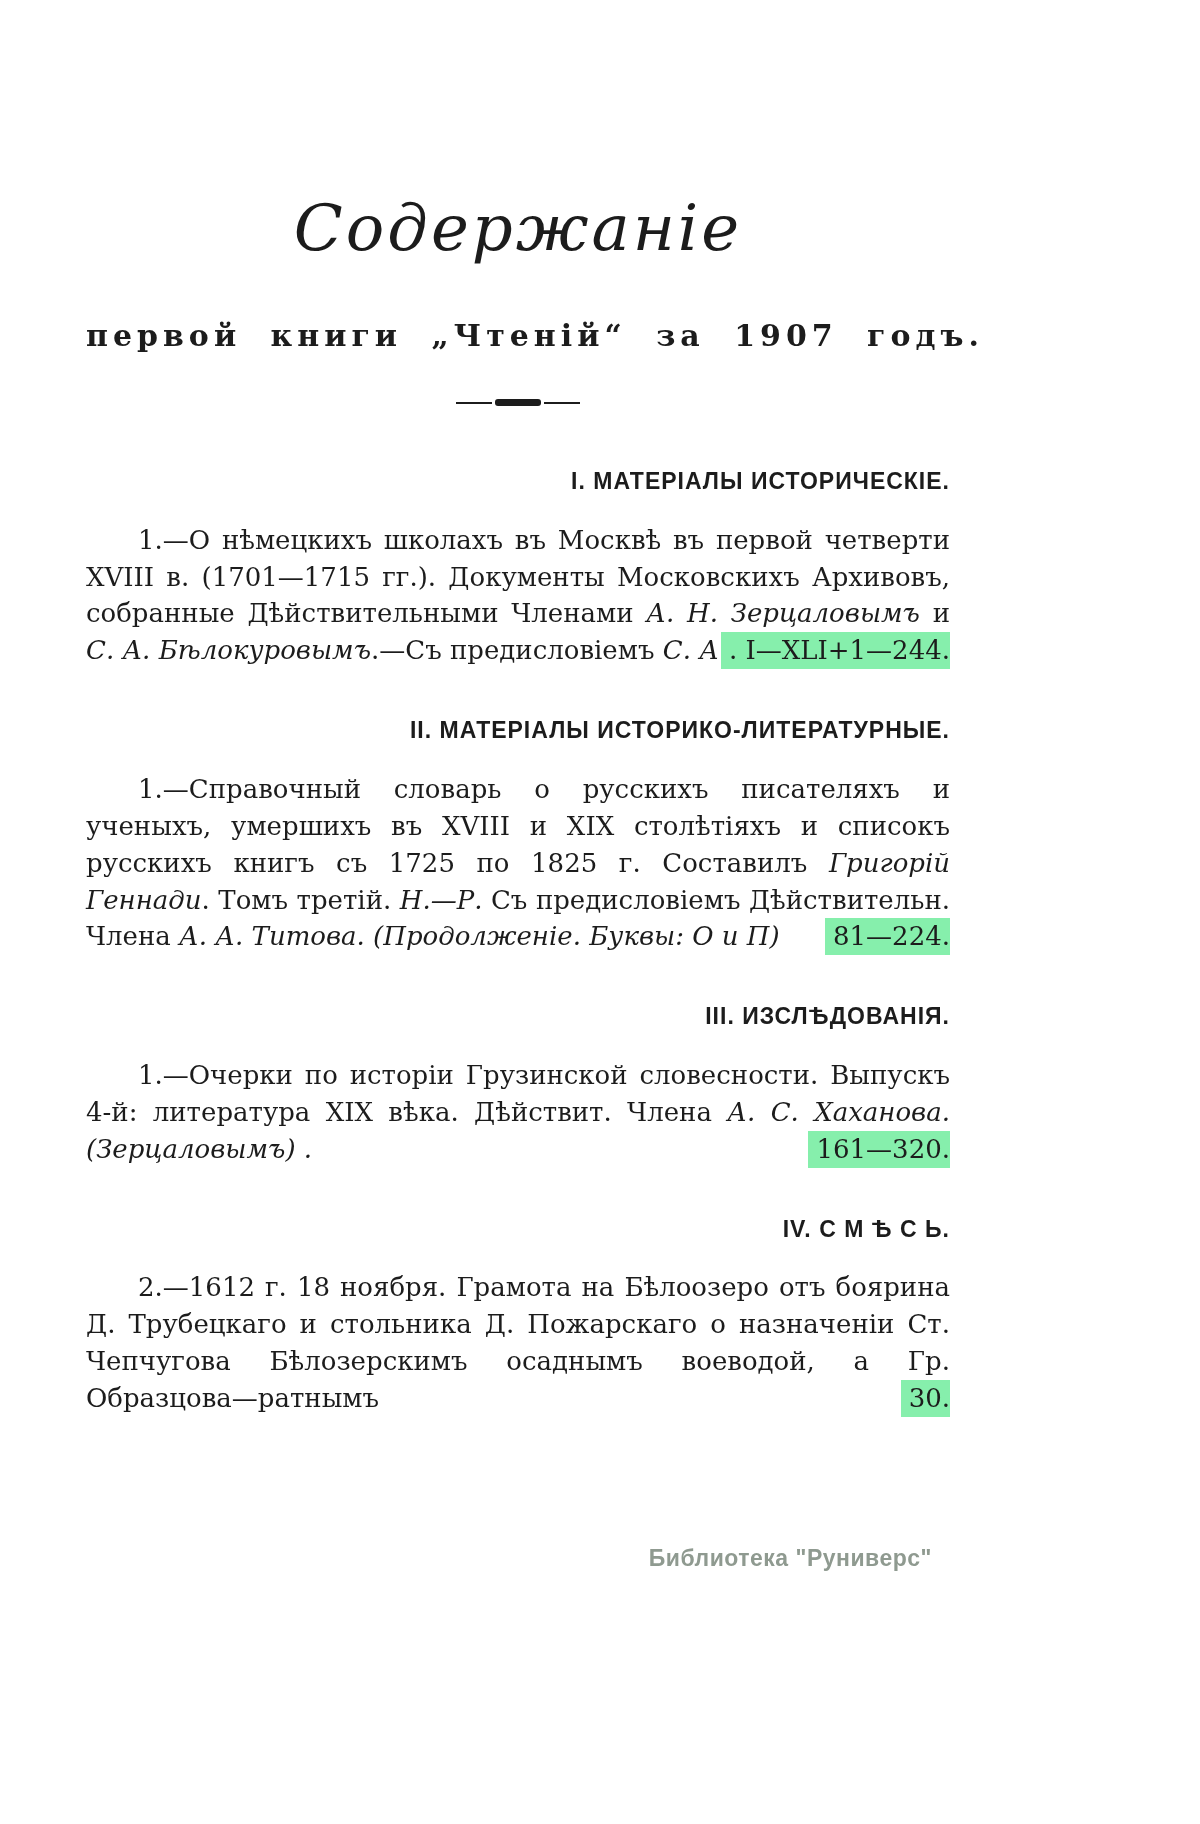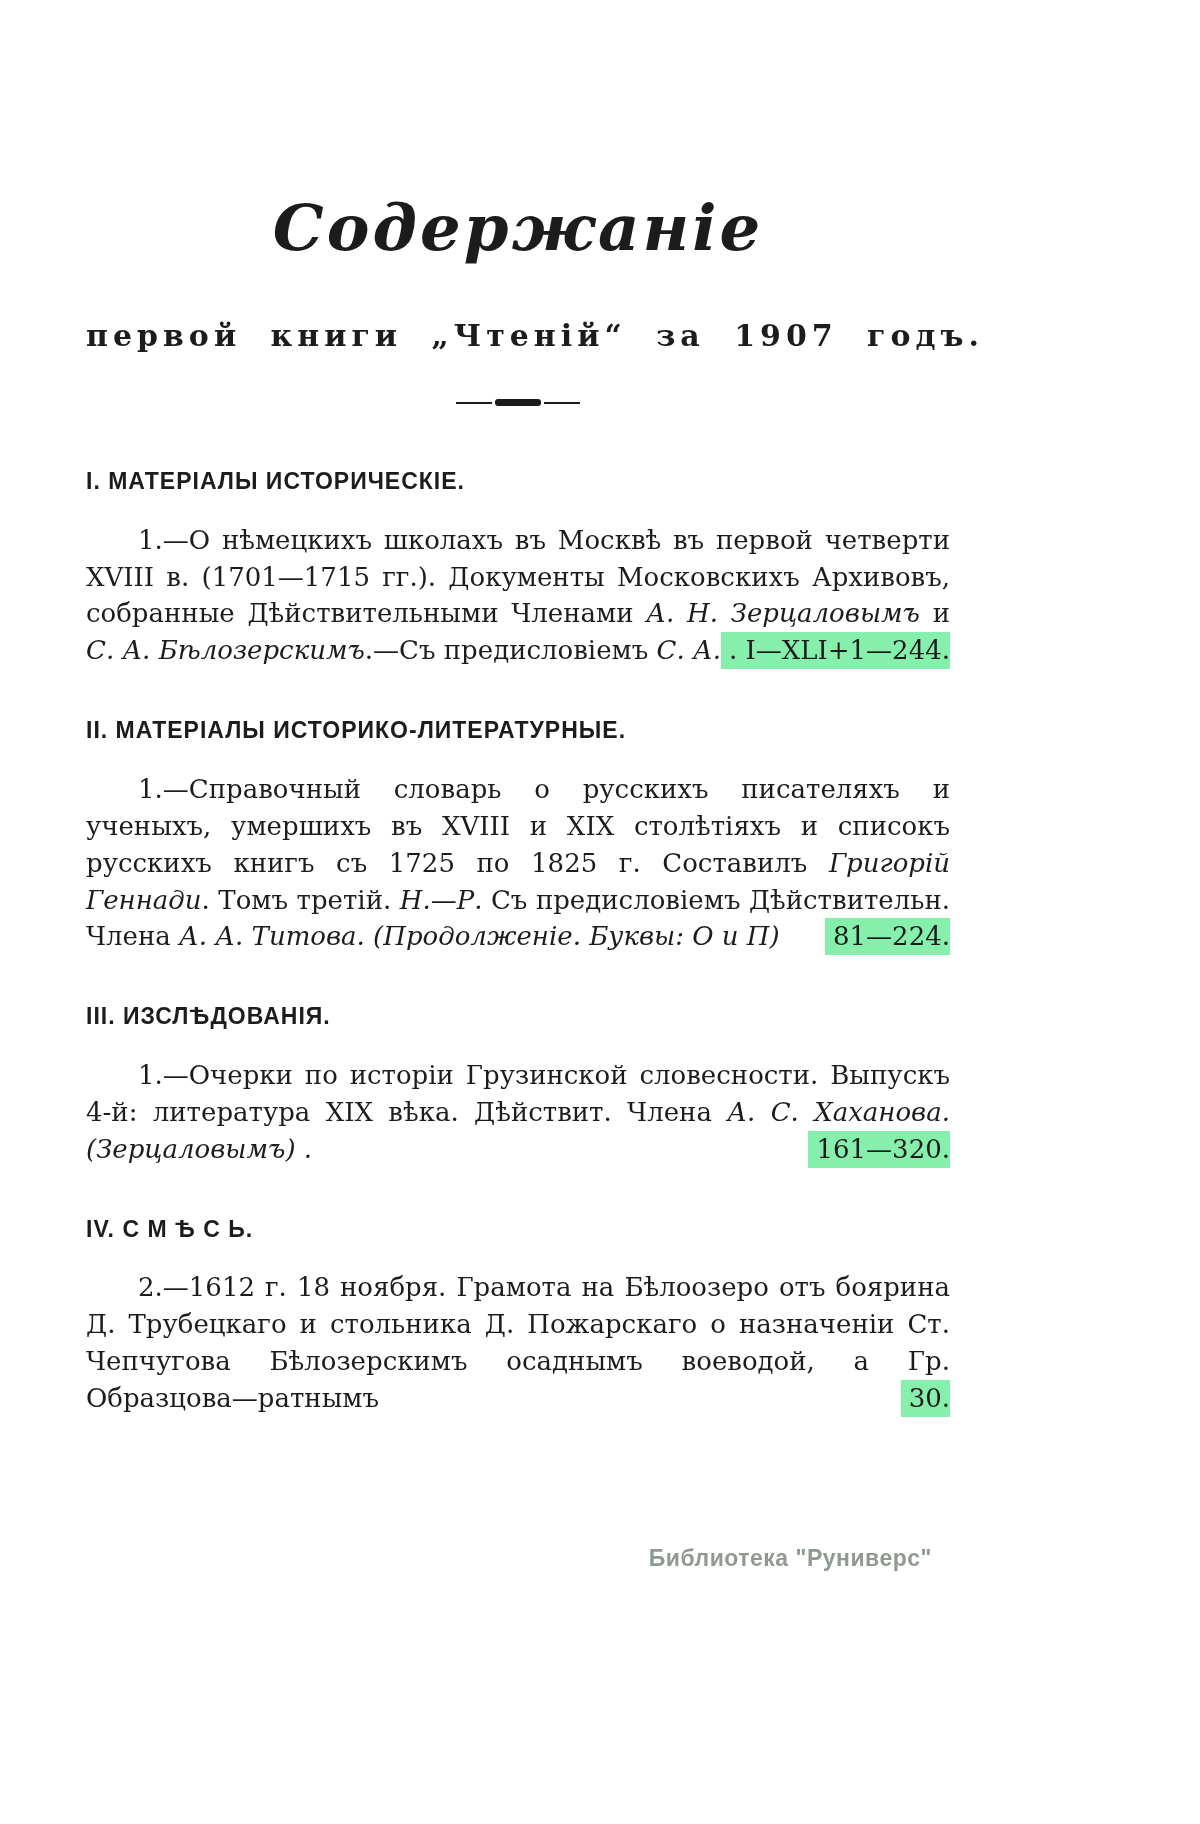--- a/index.html
+++ b/index.html
@@ -18,21 +18,21 @@
     position: absolute;
     left: 86px;
     top: 0;
     width: 864px;
   }
   .title {
     margin: 188px 0 0;
     text-align: center;
     font-family: "DejaVu Serif", serif;
     font-style: italic;
-    font-weight: bold;
+    font-weight: normal;
     font-size: 64px;
     letter-spacing: 3px;
     line-height: 1.25;
   }
   .subtitle {
     margin: 50px 0 16px;
     text-align: center;
     font-weight: bold;
     font-size: 30px;
     letter-spacing: 5px;
@@ -47,21 +47,21 @@
   }
   .divider .thin { flex: 1; height: 2px; background: #1c1c1c; }
   .divider .thick {
     width: 46px; height: 7px;
     background: #1c1c1c;
     border-radius: 3px;
     margin: 0 3px;
   }
   .section-heading {
     margin: 48px 0 0;
-    text-align: left;
+    text-align: right;
     font-family: "Liberation Sans", sans-serif;
     font-weight: bold;
     font-size: 23px;
     letter-spacing: 1px;
     line-height: 1.2;
   }
   .section:first-of-type .section-heading { margin-top: 62px; }
   .entry {
     position: relative;
     margin: 26px 0 0;
@@ -105,21 +105,21 @@
     <div class="subtitle">первой книги „Чтеній“ за 1907 годъ.</div>
 
     <div class="divider">
       <span class="thin"></span>
       <span class="thick"></span>
       <span class="thin"></span>
     </div>
 
     <section class="section">
       <h2 class="section-heading">I. МАТЕРІАЛЫ ИСТОРИЧЕСКІЕ.</h2>
-      <p class="entry"><span>1.—О нѣмецкихъ школахъ въ Москвѣ въ первой четверти XVIII в. (1701—1715 гг.). Документы Московскихъ Архивовъ, собранные Дѣйствительными Членами </span><span class="it">А. Н. Зерцаловымъ</span><span> и </span><span class="it">С. А. Бѣлозерскимъ</span><span>.—Съ предисловіемъ </span><span class="it">С. А. Бѣлокурова</span><span class="pageref">. I—XLI+1—244.</span></p>
+      <p class="entry"><span>1.—О нѣмецкихъ школахъ въ Москвѣ въ первой четверти XVIII в. (1701—1715 гг.). Документы Московскихъ Архивовъ, собранные Дѣйствительными Членами </span><span class="it">А. Н. Зерцаловымъ</span><span> и </span><span class="it">С. А. Бѣлокуровымъ</span><span>.—Съ предисловіемъ </span><span class="it">С. А. Бѣлокурова</span><span class="pageref">. I—XLI+1—244.</span></p>
     </section>
 
     <section class="section">
       <h2 class="section-heading">II. МАТЕРІАЛЫ ИСТОРИКО-ЛИТЕРАТУРНЫЕ.</h2>
       <p class="entry"><span>1.—Справочный словарь о русскихъ писателяхъ и ученыхъ, умершихъ въ XVIII и XIX столѣтіяхъ и списокъ русскихъ книгъ съ 1725 по 1825 г. Составилъ </span><span class="it">Григорій Геннади</span><span>. Томъ третій. </span><span class="it">Н.—Р.</span><span> Съ предисловіемъ Дѣйствительн. Члена </span><span class="it">А. А. Титова.</span><span> </span><span class="it">(Продолженіе. Буквы: О и П)</span><span class="pageref">81—224.</span></p>
     </section>
 
     <section class="section">
       <h2 class="section-heading">III. ИЗСЛѢДОВАНІЯ.</h2>
       <p class="entry"><span>1.—Очерки по исторіи Грузинской словесности. Выпускъ 4-й: литература XIX вѣка. Дѣйствит. Члена </span><span class="it">А. С. Хаханова.</span><span> </span><span class="it">(Зерцаловымъ) .</span><span class="pageref">161—320.</span></p>

